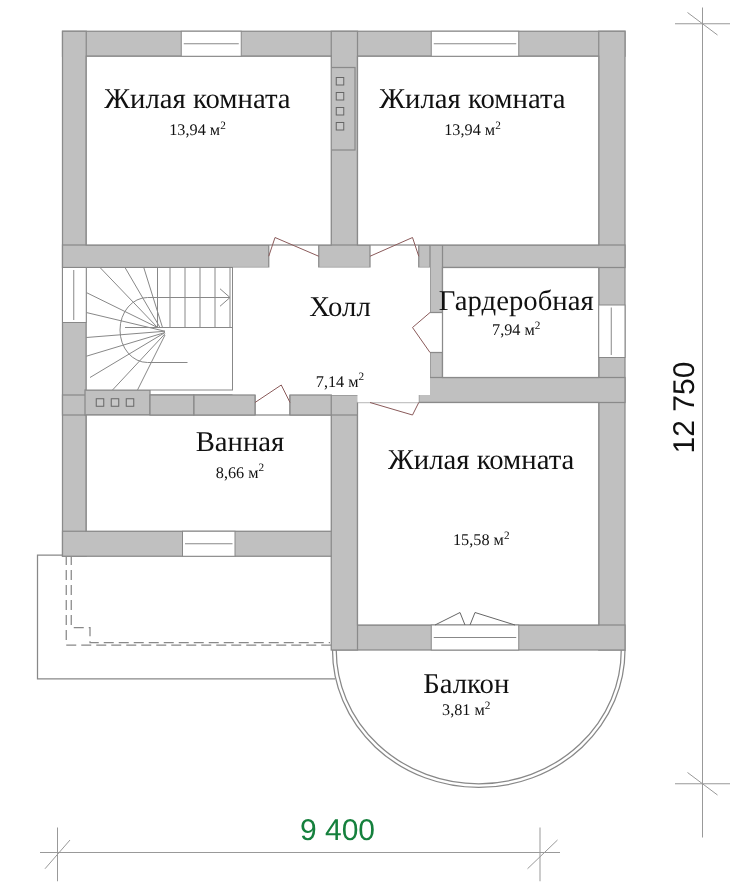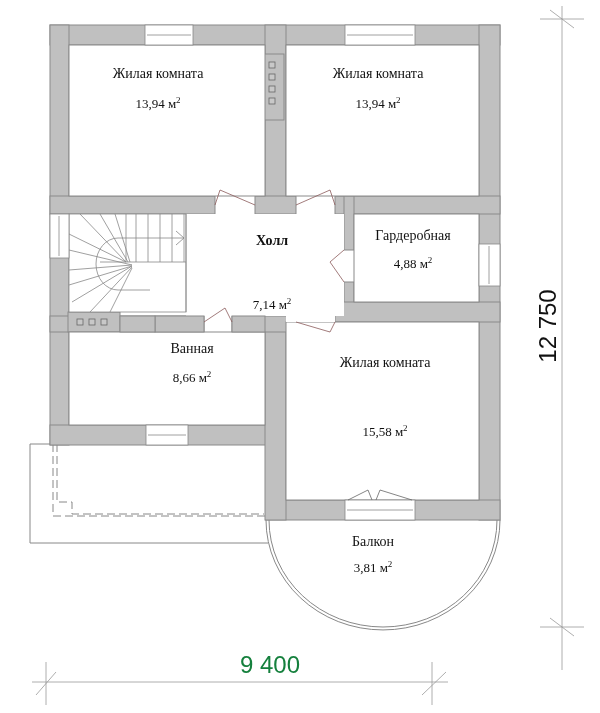--- a/index.html
+++ b/index.html
@@ -1,19 +1,19 @@
 <!DOCTYPE html>
 <html><head>
 <meta charset="utf-8">
 <style>
   html, body { margin: 0; padding: 0; background: #ffffff; }
   body { width: 600px; height: 713px; position: relative; overflow: hidden;
          font-family: "Liberation Serif", serif; }
   #plan { position: absolute; left: 0; top: 0; }
-  .room-name { position: absolute; font-size: 14px; color: #111; white-space: nowrap;
+  .room-name { position: absolute; font-size: 23px; color: #111; white-space: nowrap;
                transform: translateX(-50%); font-family: "Liberation Serif", serif; }
   .room-area { position: absolute; font-size: 13px; color: #111; white-space: nowrap;
                transform: translateX(-50%); font-family: "Liberation Serif", serif; text-align: right; }
   .room-area sup { font-size: 9px; }
   .dim-h { position: absolute; font-size: 24px; color: #15803d; transform: translateX(-50%);
            font-family: "Liberation Sans Narrow", "Liberation Sans", sans-serif; }
   .dim-v { position: absolute; font-size: 24px; color: #111;
            transform: translate(-50%, -50%) rotate(-90deg);
            font-family: "Liberation Sans", sans-serif; white-space: nowrap; }
 </style>
@@ -165,26 +165,26 @@
 
 <div>
   <div class="room-name" style="left:158px; top:66px;">Жилая комната</div>
   <div class="room-area" style="left:158px; top:95px;"><span>13,94</span> <span>м</span><sup>2</sup></div>
 </div>
 <div>
   <div class="room-name" style="left:378px; top:66px;">Жилая комната</div>
   <div class="room-area" style="left:378px; top:95px;"><span>13,94</span> <span>м</span><sup>2</sup></div>
 </div>
 <div>
-  <div class="room-name" style="left:272px; top:233px;font-weight:bold;">Холл</div>
+  <div class="room-name" style="left:272px; top:233px;">Холл</div>
   <div class="room-area" style="left:272px; top:259px;margin-top:37px;"><span>7,14</span> <span>м</span><sup>2</sup></div>
 </div>
 <div>
   <div class="room-name" style="left:413px; top:228px;">Гардеробная</div>
-  <div class="room-area" style="left:413px; top:255px;"><span>4,88</span> <span>м</span><sup>2</sup></div>
+  <div class="room-area" style="left:413px; top:255px;"><span>7,94</span> <span>м</span><sup>2</sup></div>
 </div>
 <div>
   <div class="room-name" style="left:192px; top:341px;">Ванная</div>
   <div class="room-area" style="left:192px; top:369px;"><span>8,66</span> <span>м</span><sup>2</sup></div>
 </div>
 <div>
   <div class="room-name" style="left:385px; top:355px;">Жилая комната</div>
   <div class="room-area" style="left:385px; top:385px;margin-top:38px;"><span>15,58</span> <span>м</span><sup>2</sup></div>
 </div>
 <div>

